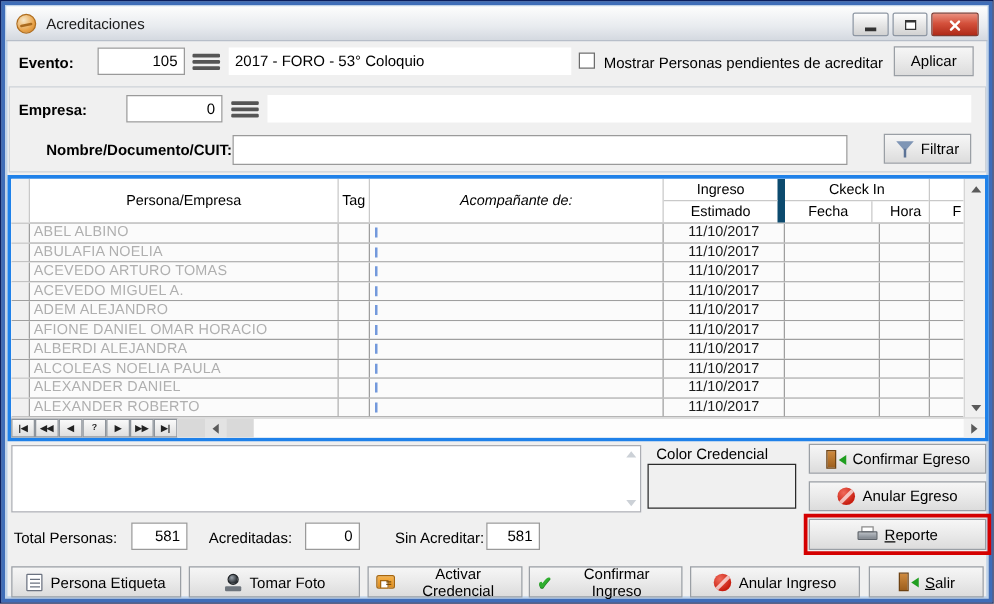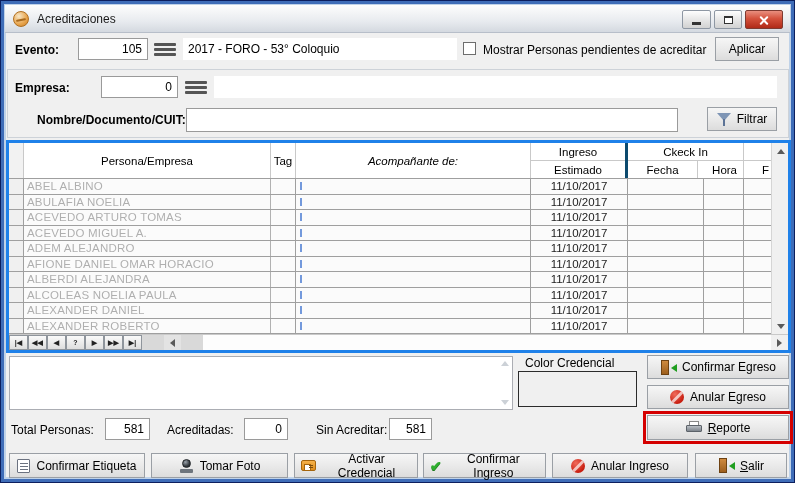--- a/index.html
+++ b/index.html
@@ -164,21 +164,21 @@
   </button>
 
   <div class="grid">
     <div class="grid-top">
       <div class="grid-cols">
         <div class="ghead">
           <div class="hsel"></div>
           <div class="hc hpersona">Persona/Empresa</div>
           <div class="hc htag">Tag</div>
           <div class="hc hacomp">Acompañante de:</div>
-          <div class="hsplit" style="border-right:3px solid #0c4a6e;text-align:right;">
+          <div class="hsplit" style="border-right:6px solid #0c4a6e;text-align:right;">
             <div class="t">Ingreso</div>
             <div class="b">Estimado</div>
           </div>
           <div class="hgroup" style="width:116px;">
             <div class="gt">Ckeck In</div>
             <div class="gb">
               <div class="sub" style="width:76px;">Fecha</div>
               <div class="sub" style="width:40px;">Hora</div>
             </div>
           </div>
@@ -372,21 +372,21 @@
 
   <span class="lbl plain" style="left:10px;top:422px;">Total Personas:</span>
   <div class="tbox num" style="left:104px;top:417px;width:45px;height:22px;">581</div>
   <span class="lbl plain" style="left:166px;top:422px;">Acreditadas:</span>
   <div class="tbox num" style="left:243px;top:417px;width:44px;height:22px;">0</div>
   <span class="lbl plain" style="left:315px;top:422px;">Sin Acreditar:</span>
   <div class="tbox num" style="left:388px;top:417px;width:43px;height:22px;">581</div>
 
   <button class="btn" style="left:8px;top:452px;width:136px;height:25px;">
     <span class="ic ic-label"></span>
-    <span>Confirmar Etiqueta</span>
+    <span>Persona Etiqueta</span>
   </button>
   <button class="btn" style="left:150px;top:452px;width:137px;height:25px;">
     <span class="ic ic-camera">
         <span class="lens"></span>
         <span class="base"></span>
       </span>
     <span>Tomar Foto</span>
   </button>
   <button class="btn" style="left:293px;top:452px;width:124px;height:25px;">
     <span class="ic ic-badge"></span>

